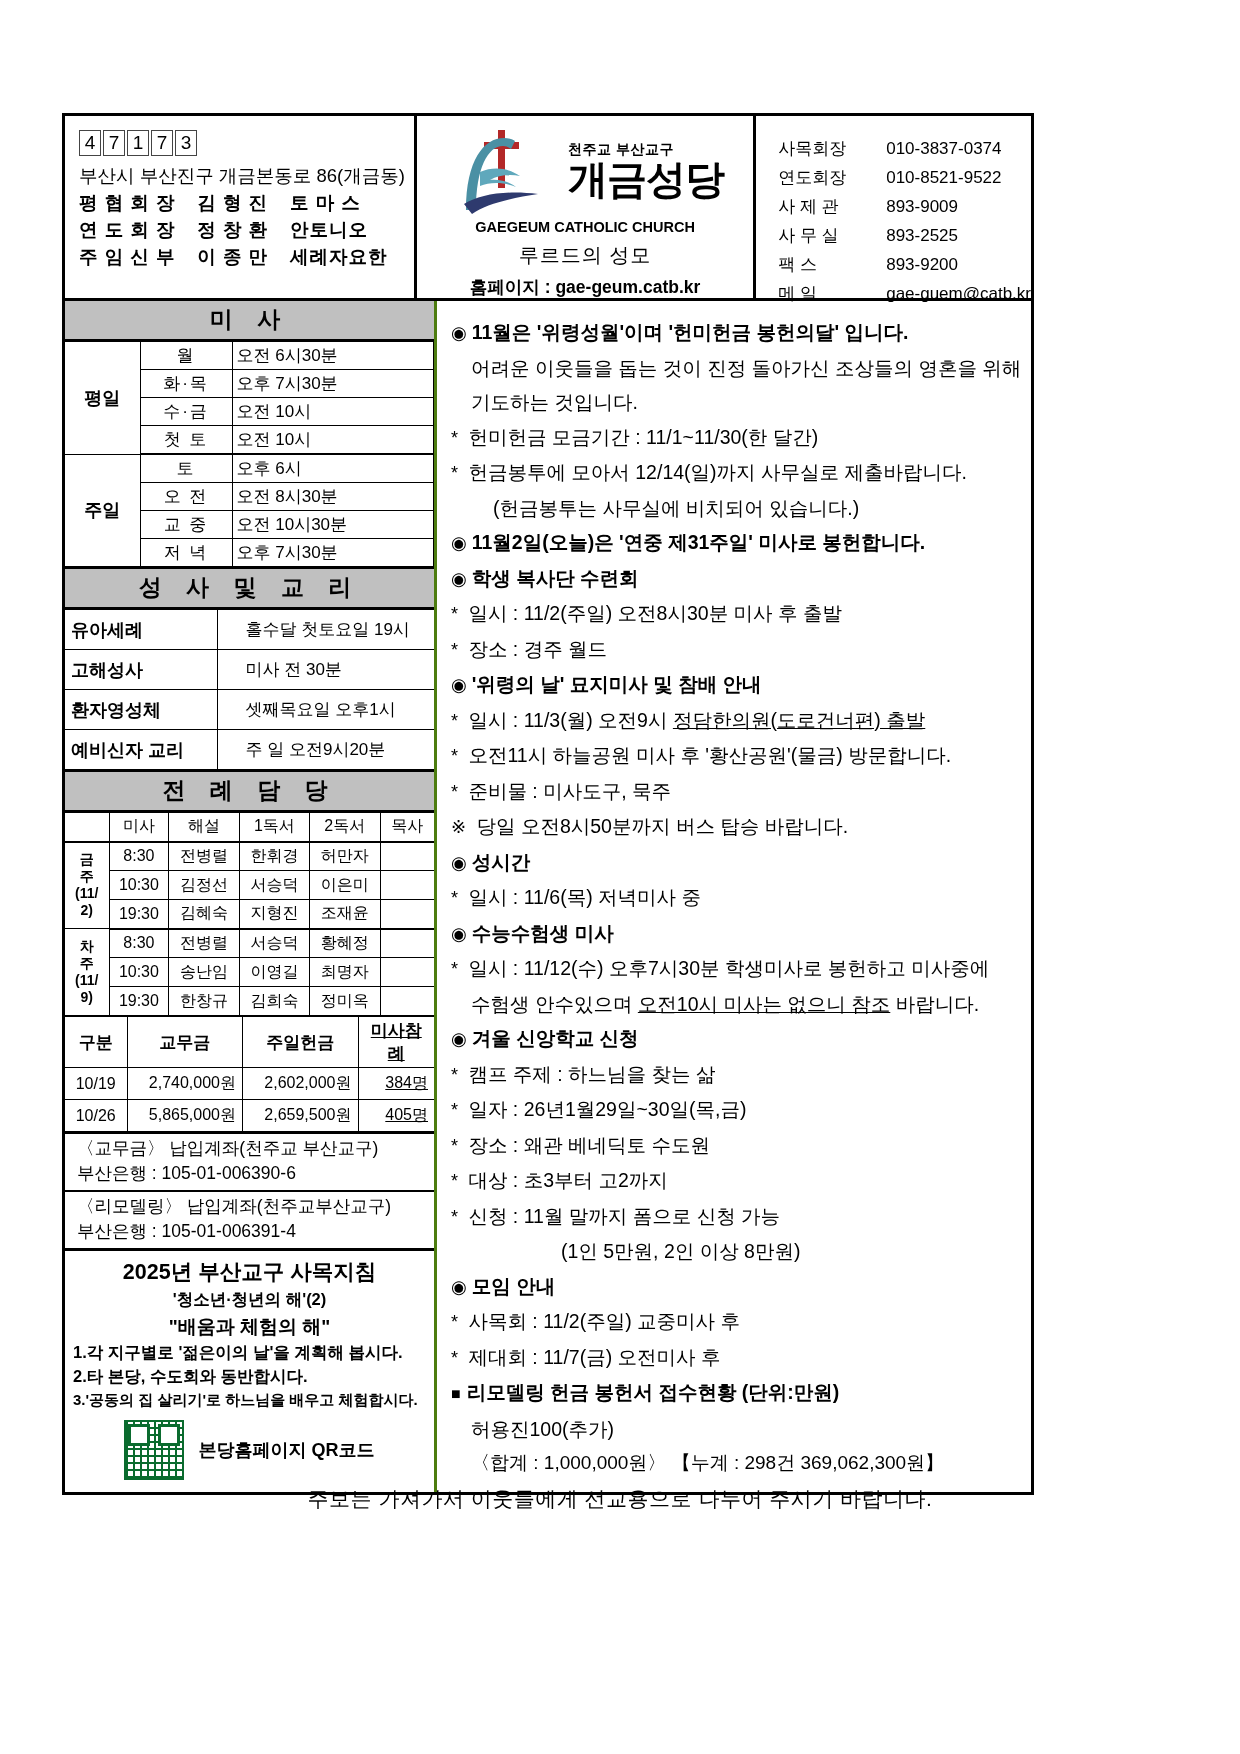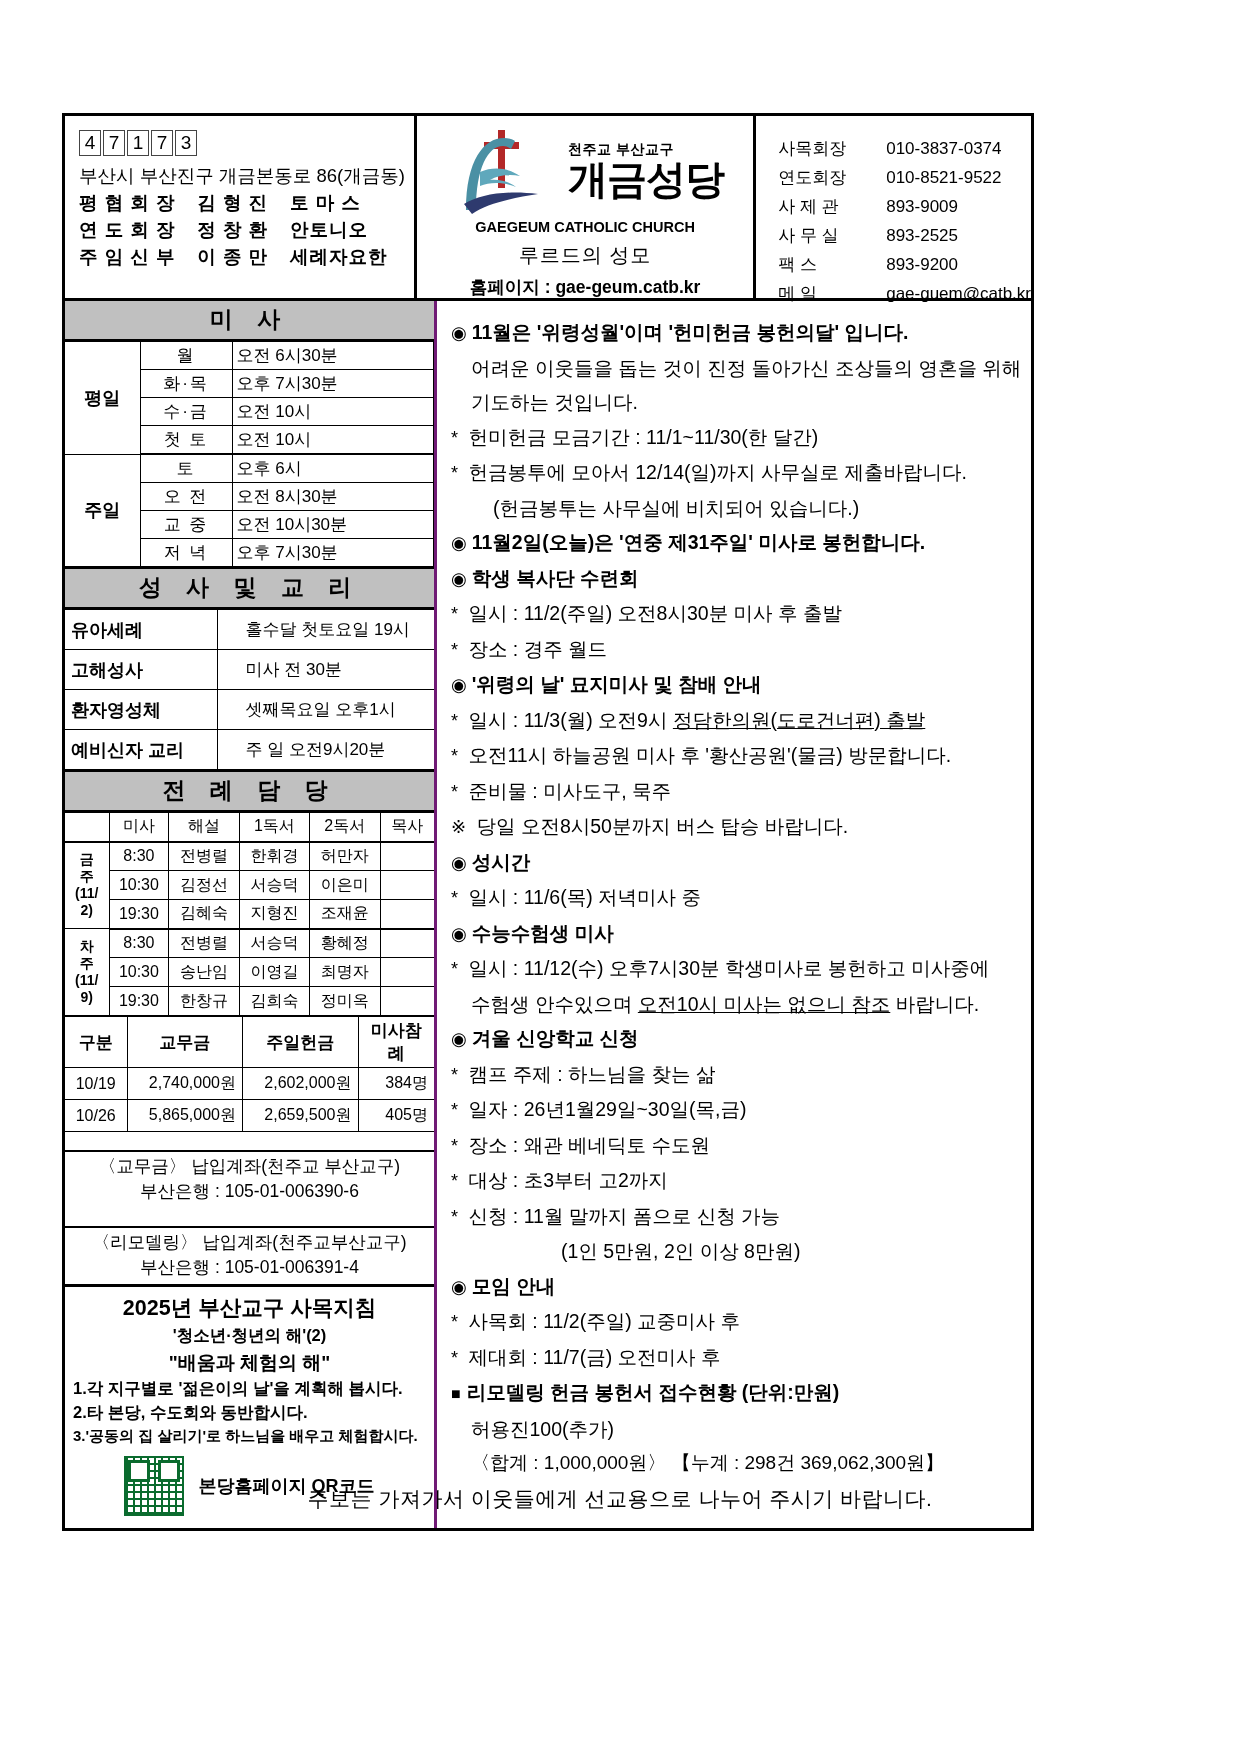--- a/index.html
+++ b/index.html
@@ -125,21 +125,21 @@
   .body-wrap {
     display: flex;
     flex-direction: row;
     border: 3px solid #000;
     border-top: none;
     box-sizing: border-box;
   }
   .col-left {
     width: 372px;
     box-sizing: border-box;
-    border-right: 3px solid #701a75;
+    border-right: 3px solid #4d7c0f;
   }
   .col-right {
     flex: 1;
     box-sizing: border-box;
     padding: 14px 8px 8px 14px;
   }
 
   .band {
     background: #c0c0c0;
     text-align: center;
@@ -222,29 +222,28 @@
   table.off td {
     border: 1px solid #000;
     height: 32px;
     box-sizing: border-box;
     padding: 2px 6px;
   }
   table.off td.c { text-align: center; }
   table.off td.r { text-align: right; }
   table.off td.hd { text-align: center; font-weight: bold; font-size: 17px; }
   table.off td.f { border-left: none; }
-  table.off td.l { border-right: none; }
+  table.off td.l { border-right: none; text-decoration: underline; }
 
   .acct {
     border-top: 2px solid #000;
-    text-align: center;
+    text-align: left;
     font-size: 17.5px;
     line-height: 25px;
-    padding: 2px 0 4px 0;
-    margin-top: 18px;
+    padding: 2px 0 4px 12px;
   }
   .acct.second { border-top: 2px solid #000; }
 
   .guide {
     border-top: 3px solid #000;
     padding: 6px 8px 4px 8px;
     text-align: center;
   }
   .g-title {
     font-size: 21.5px;

